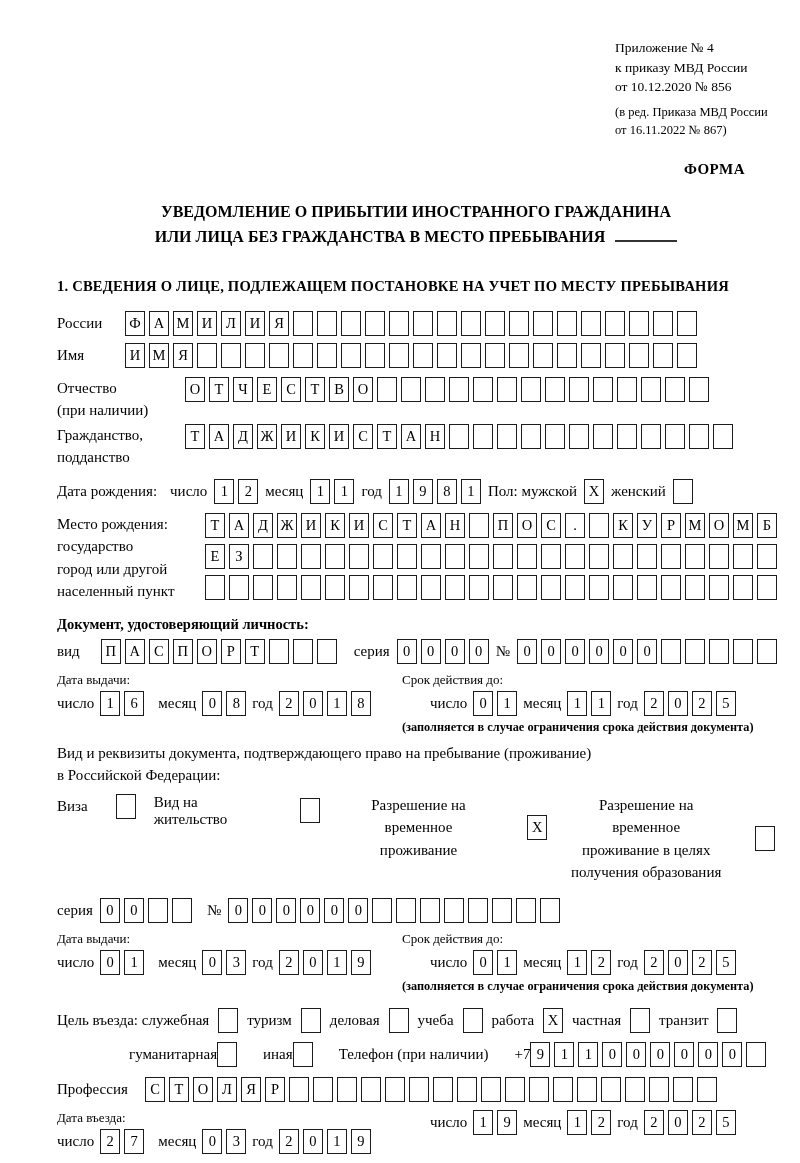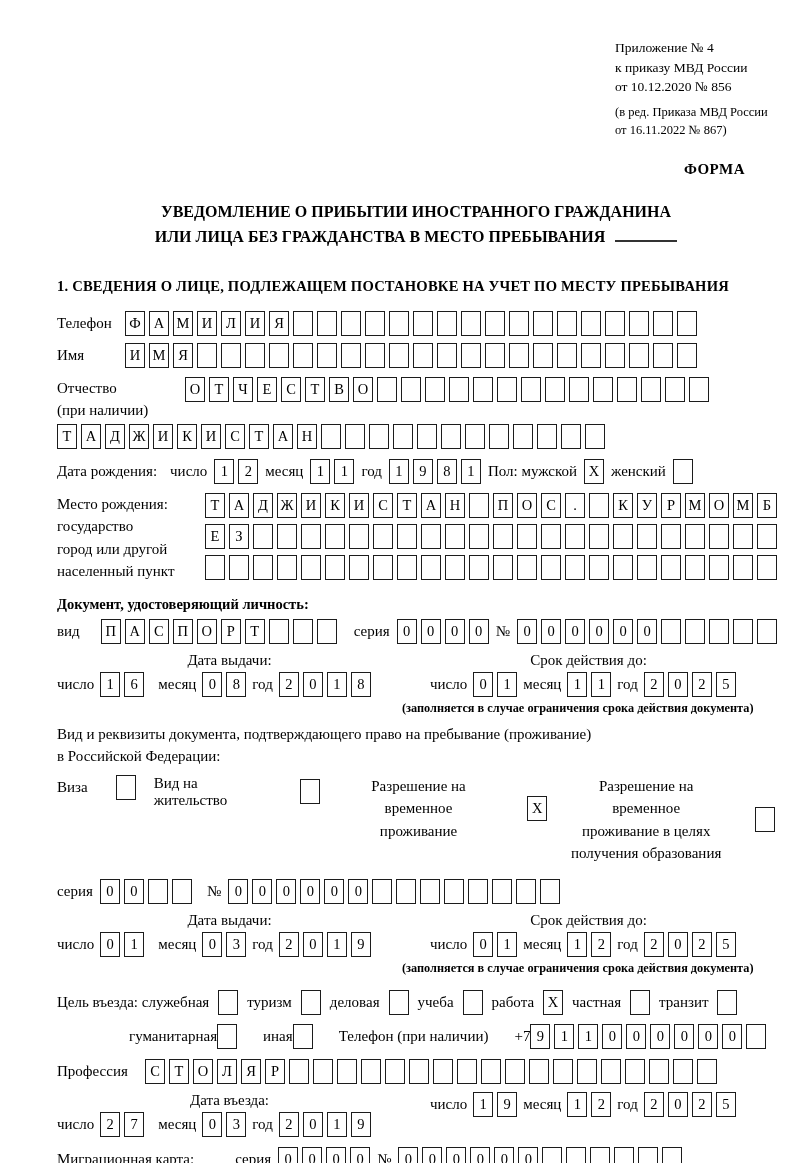--- a/index.html
+++ b/index.html
@@ -28,21 +28,21 @@
   .mt14{margin-top:14px;}
   
   .multirow{display:flex;margin-top:9px;}
   .stackcells > .cells{margin-bottom:6px;}
   
   .doc-heading{font-weight:bold;font-size:14.5px;margin-top:10px;}
   
   .date-block{display:flex;margin-top:8px;}
   .date-col-l{width:345px;flex:0 0 auto;}
   .date-col-r{flex:1;}
-  .date-heading{font-size:15px;text-align:center;margin-bottom:3px;}
+  .date-heading{font-size:13px;margin-bottom:3px;}
   .date-row{display:flex;align-items:center;gap:6px;font-size:15px;}
   .small-note{font-size:12.3px;text-align:left;margin-top:4px;font-weight:bold;}
   
   .permits{display:flex;align-items:flex-start;margin-top:10px;gap:18px;font-size:15px;}
   .permit-item{display:flex;align-items:center;gap:28px;}
   .permit-stack{text-align:center;line-height:1.5;}
   
   .purpose{display:flex;align-items:center;gap:9px;font-size:15px;margin-top:14px;flex-wrap:nowrap;}
   .purpose2{display:flex;align-items:center;font-size:15px;margin-top:9px;margin-left:72px;}
   .gap-l{margin-left:26px;}
@@ -63,21 +63,21 @@
   <div class="forma">ФОРМА</div>
 
   <div class="title">
     <div>УВЕДОМЛЕНИЕ О ПРИБЫТИИ ИНОСТРАННОГО ГРАЖДАНИНА</div>
     <div><span>ИЛИ ЛИЦА БЕЗ ГРАЖДАНСТВА В МЕСТО ПРЕБЫВАНИЯ</span><span class="blank-line"></span></div>
   </div>
 
   <div class="section-heading">1. СВЕДЕНИЯ О ЛИЦЕ, ПОДЛЕЖАЩЕМ ПОСТАНОВКЕ НА УЧЕТ ПО МЕСТУ ПРЕБЫВАНИЯ</div>
 
   <div class="row" style="margin-top:16px">
-    <div class="lbl w68">Телефон</div>
+    <div class="lbl w68">России</div>
     <div class="cells">
         <div class="cell">Ф</div>
         <div class="cell">А</div>
         <div class="cell">М</div>
         <div class="cell">И</div>
         <div class="cell">Л</div>
         <div class="cell">И</div>
         <div class="cell">Я</div>
         <div class="cell"></div>
         <div class="cell"></div>
@@ -154,20 +154,24 @@
         <div class="cell"></div>
         <div class="cell"></div>
         <div class="cell"></div>
         <div class="cell"></div>
         <div class="cell"></div>
         <div class="cell"></div>
       </div>
   </div>
 
   <div class="multirow" style="margin-top:2px">
+    <div class="lbl2 w128">
+      <div>Гражданство,</div>
+      <div>подданство</div>
+    </div>
     <div class="cells" style="align-self:flex-start">
         <div class="cell">Т</div>
         <div class="cell">А</div>
         <div class="cell">Д</div>
         <div class="cell">Ж</div>
         <div class="cell">И</div>
         <div class="cell">К</div>
         <div class="cell">И</div>
         <div class="cell">С</div>
         <div class="cell">Т</div>

